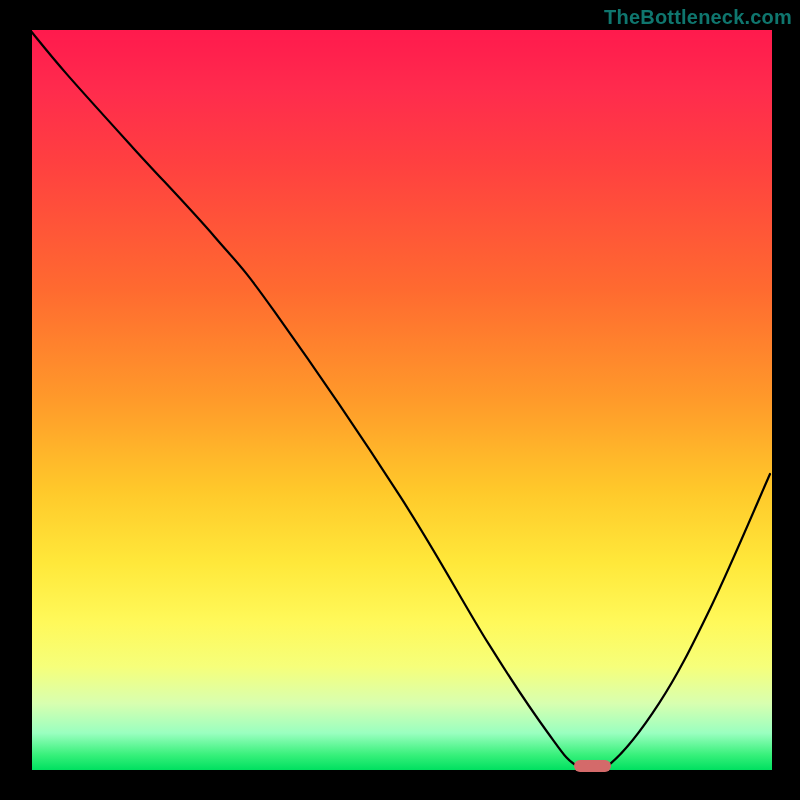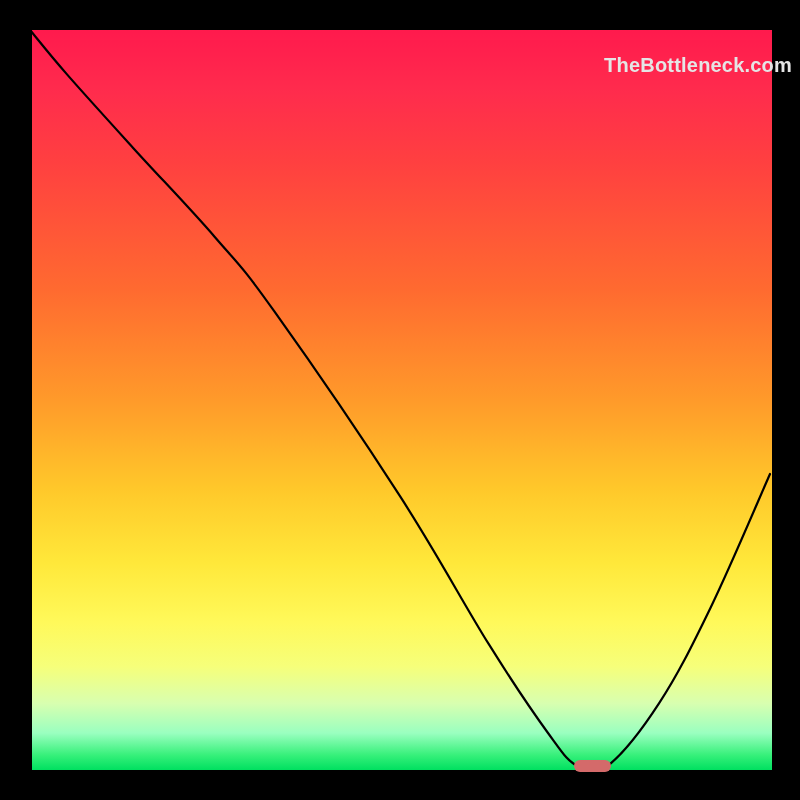--- a/index.html
+++ b/index.html
@@ -43,24 +43,23 @@
     );
     border-left: 2px solid #000;
     border-bottom: 2px solid #000;
   }
   .watermark {
     position: absolute;
     top: 6px;
     right: 8px;
     font-family: Arial, Helvetica, sans-serif;
     font-size: 20px;
-    color: #e5e5e5;
+    color: #0f766e;
     font-weight: 600;
     letter-spacing: 0.2px;
-    margin-top: 48px;
   }
   svg.curve {
     position: absolute;
     left: 0;
     top: 0;
     width: 740px;
     height: 740px;
     overflow: visible;
   }
   .marker {

